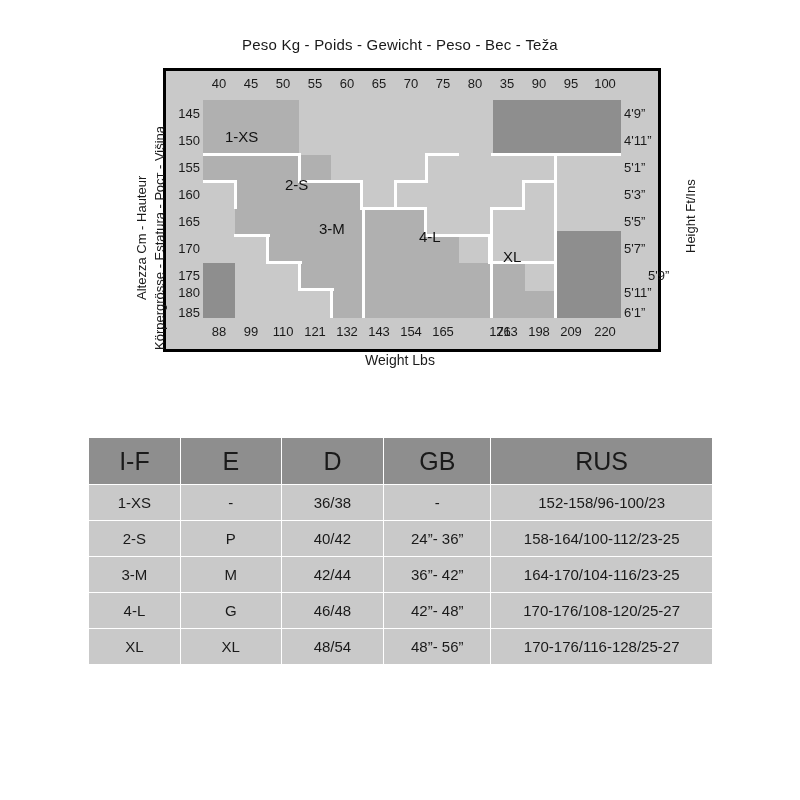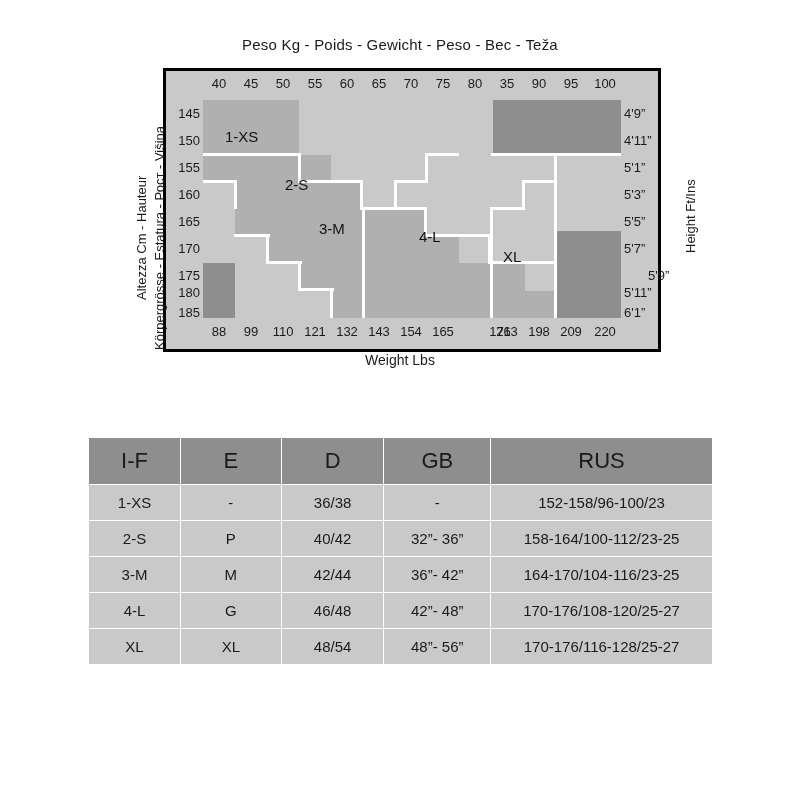--- a/index.html
+++ b/index.html
@@ -133,21 +133,21 @@
     background: #c9c9c9;
   }
   th, td {
     border: 1px solid #ffffff;
     text-align: center;
     color: #1a1a1a;
     font-weight: normal;
   }
   thead th {
     background: #8e8e8e;
-    font-size: 22px;
+    font-size: 25px;
     height: 46px;
     padding: 0 4px;
   }
   tbody td {
     background: #c9c9c9;
     font-size: 15px;
     height: 35px;
     padding: 0 4px;
   }
   .col-if { width: 90px; }
@@ -305,21 +305,21 @@
         <td>1-XS</td>
         <td>-</td>
         <td>36/38</td>
         <td>-</td>
         <td>152-158/96-100/23</td>
       </tr>
       <tr>
         <td>2-S</td>
         <td>P</td>
         <td>40/42</td>
-        <td>32”- 36”</td>
+        <td>24”- 36”</td>
         <td>158-164/100-112/23-25</td>
       </tr>
       <tr>
         <td>3-M</td>
         <td>M</td>
         <td>42/44</td>
         <td>36”- 42”</td>
         <td>164-170/104-116/23-25</td>
       </tr>
       <tr>

